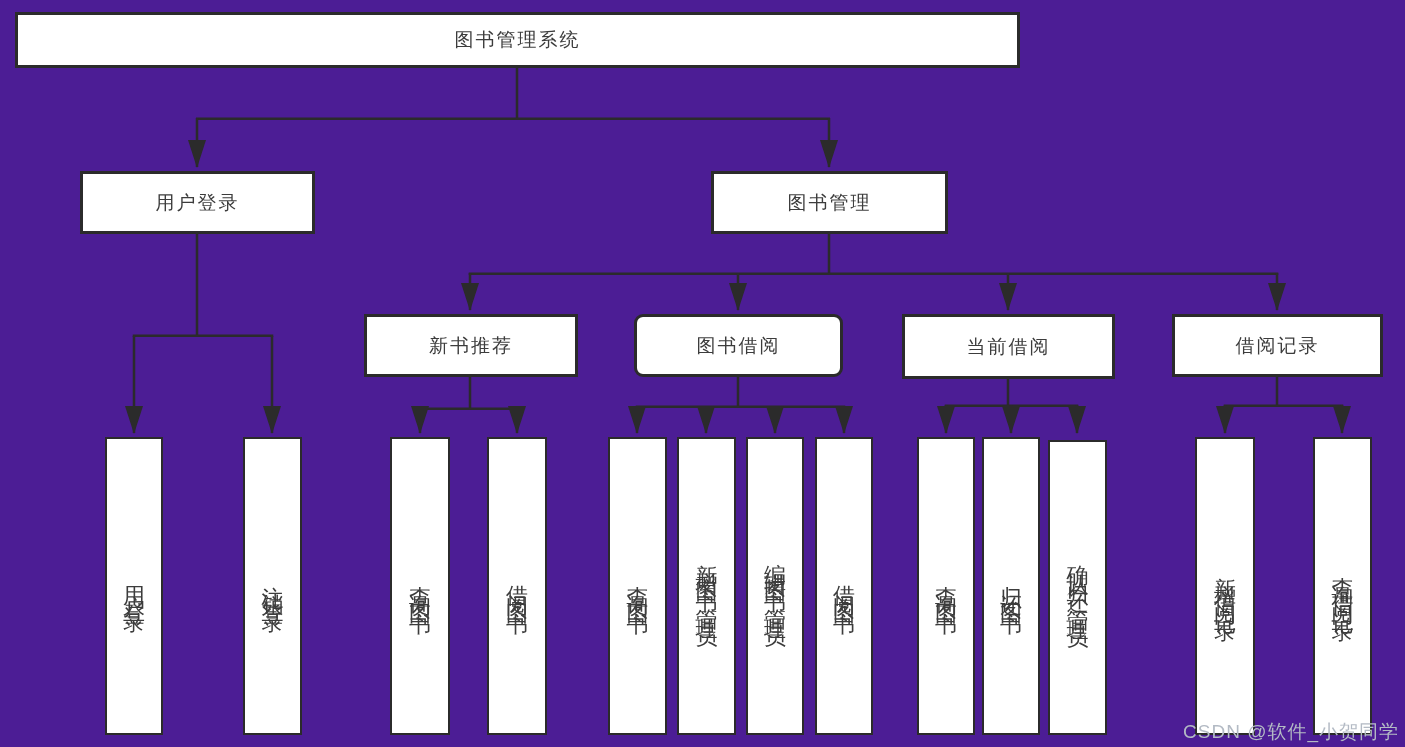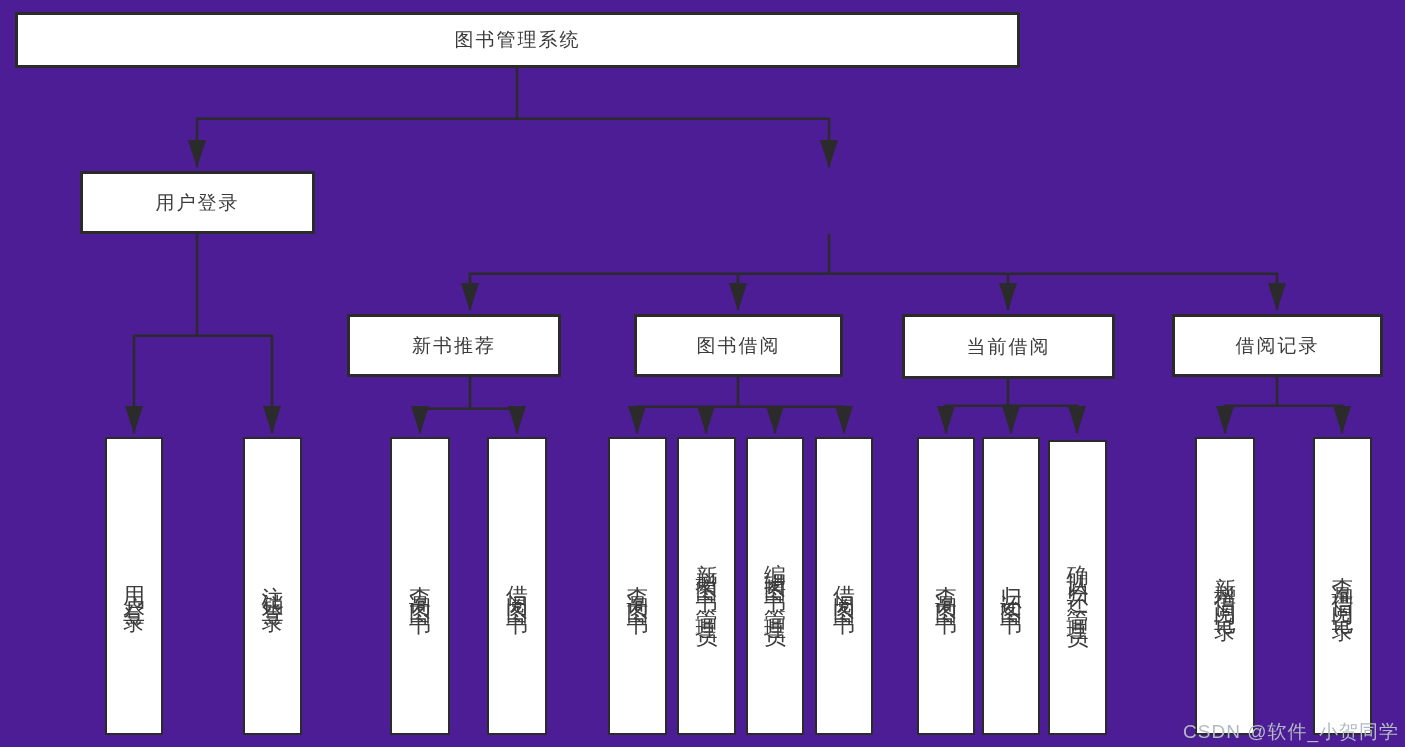--- a/index.html
+++ b/index.html
@@ -82,25 +82,28 @@
     </g>
   </svg>
 
   <div class="hbox" style="left:15px; top:12px; width:1005px; height:56px;">
     <span>图书管理系统</span>
   </div>
 
   <div class="hbox" style="left:80px; top:171px; width:235px; height:63px;">
     <span>用户登录</span>
   </div>
+  <div class="hbox" style="left:711px; top:171px; width:237px; height:63px;">
+    <span>图书管理</span>
+  </div>
 
-  <div class="hbox" style="left:347px; top:314px; width:214px; height:63px;">
+  <div class="hbox" style="left:364px; top:314px; width:214px; height:63px;">
     <span>新书推荐</span>
   </div>
-  <div class="hbox" style="left:634px; top:314px; width:209px; height:63px;">
+  <div class="hbox" style="left:634px; top:314px; width:209px; height:63px;border-radius:9px;">
     <span>图书借阅</span>
   </div>
   <div class="hbox" style="left:902px; top:314px; width:213px; height:65px;">
     <span>当前借阅</span>
   </div>
   <div class="hbox" style="left:1172px; top:314px; width:211px; height:63px;">
     <span>借阅记录</span>
   </div>
 
   <div class="vbox" style="left:105px; top:437px; width:58px; height:298px;">

